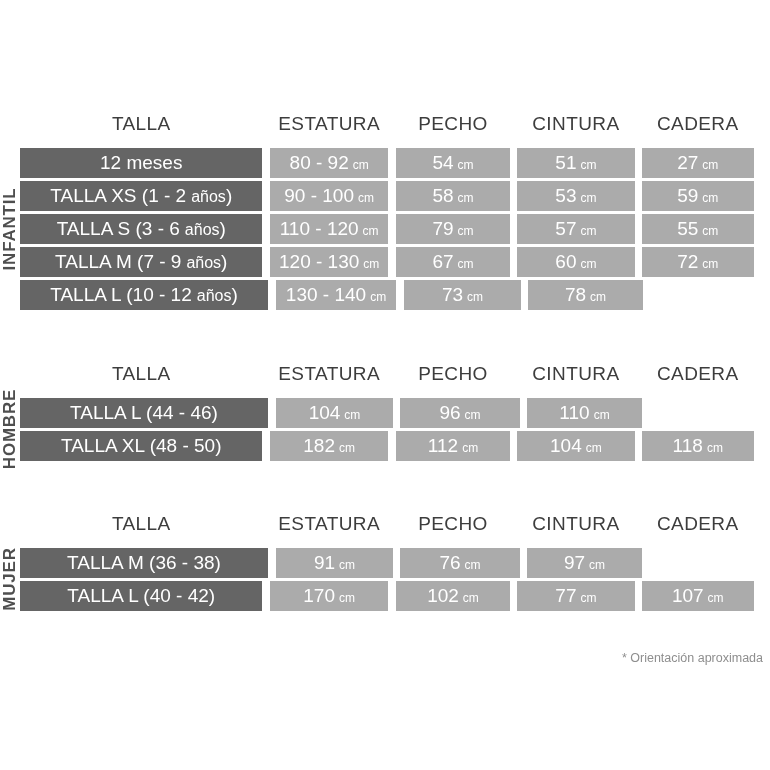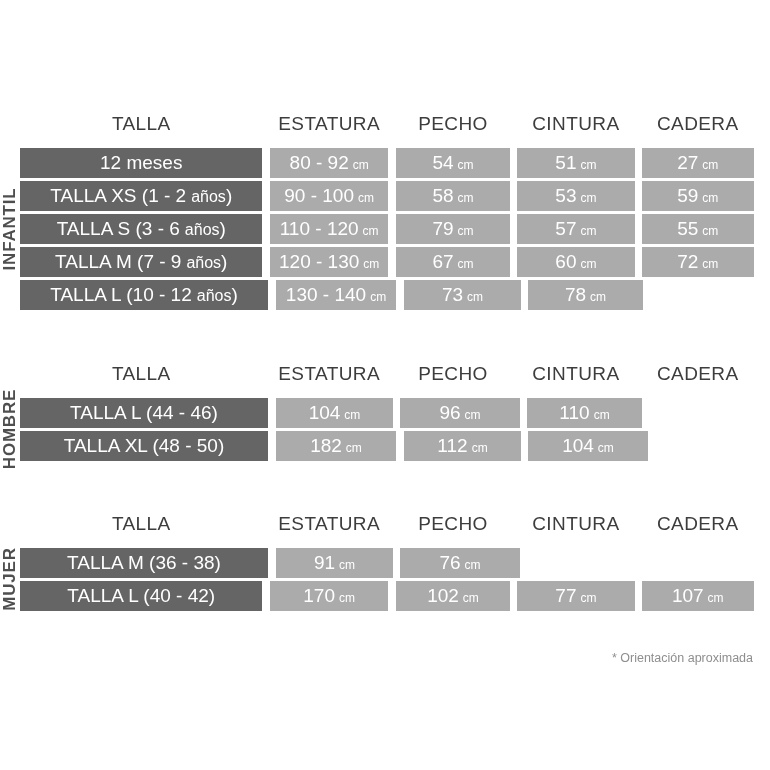--- a/index.html
+++ b/index.html
@@ -33,21 +33,21 @@
   .side-label {
     position:absolute; transform:rotate(-90deg);
     text-align:center; font-weight:bold; font-size:17px;
     color:var(--side-label, #4f4f4f); letter-spacing:0.8px;
     height:20px; line-height:20px;
   }
   .side-infantil { left:-75px; top:219px; width:170px; }
   .side-hombre   { left:-50px; top:419px; width:120px; }
   .side-mujer    { left:-50px; top:569px; width:120px; }
   .footnote {
-    position:absolute; top:651px; right:17px;
+    position:absolute; top:651px; right:7px;
     font-size:12.5px; color:var(--footnote-text, #8e8e8e);
   }
 </style>
 </head>
 <body>
 
 <div class="side-label side-infantil">INFANTIL</div>
 <section class="size-table" style="top:110px">
   <div class="hdr-row">
     <div class="cell c-talla">TALLA</div>
@@ -112,37 +112,39 @@
     <div class="cell c-pec"><span>104</span><span class="unit">cm</span></div>
     <div class="cell c-cin"><span>96</span><span class="unit">cm</span></div>
     <div class="cell c-cad"><span>110</span><span class="unit">cm</span></div>
   </div>
 
   <div class="t-row">
     <div class="cell c-talla"><span>TALLA XL (48 - 50)</span><span></span></div>
     <div class="cell c-est"><span>182</span><span class="unit">cm</span></div>
     <div class="cell c-pec"><span>112</span><span class="unit">cm</span></div>
     <div class="cell c-cin"><span>104</span><span class="unit">cm</span></div>
+    <div class="cell c-cad"><span>118</span><span class="unit">cm</span></div>
   </div>
 </section>
 
 <div class="side-label side-mujer">MUJER</div>
 <section class="size-table" style="top:510px">
   <div class="hdr-row">
     <div class="cell c-talla">TALLA</div>
     <div class="cell c-est">ESTATURA</div>
     <div class="cell c-pec">PECHO</div>
     <div class="cell c-cin">CINTURA</div>
     <div class="cell c-cad">CADERA</div>
   </div>
 
   <div class="t-row">
     <div class="cell c-talla"><span>TALLA M (36 - 38)</span><span></span></div>
     <div class="cell c-pec"><span>91</span><span class="unit">cm</span></div>
     <div class="cell c-cin"><span>76</span><span class="unit">cm</span></div>
+    <div class="cell c-cad"><span>97</span><span class="unit">cm</span></div>
   </div>
 
   <div class="t-row">
     <div class="cell c-talla"><span>TALLA L (40 - 42)</span><span></span></div>
     <div class="cell c-est"><span>170</span><span class="unit">cm</span></div>
     <div class="cell c-pec"><span>102</span><span class="unit">cm</span></div>
     <div class="cell c-cin"><span>77</span><span class="unit">cm</span></div>
     <div class="cell c-cad"><span>107</span><span class="unit">cm</span></div>
   </div>
 </section>

